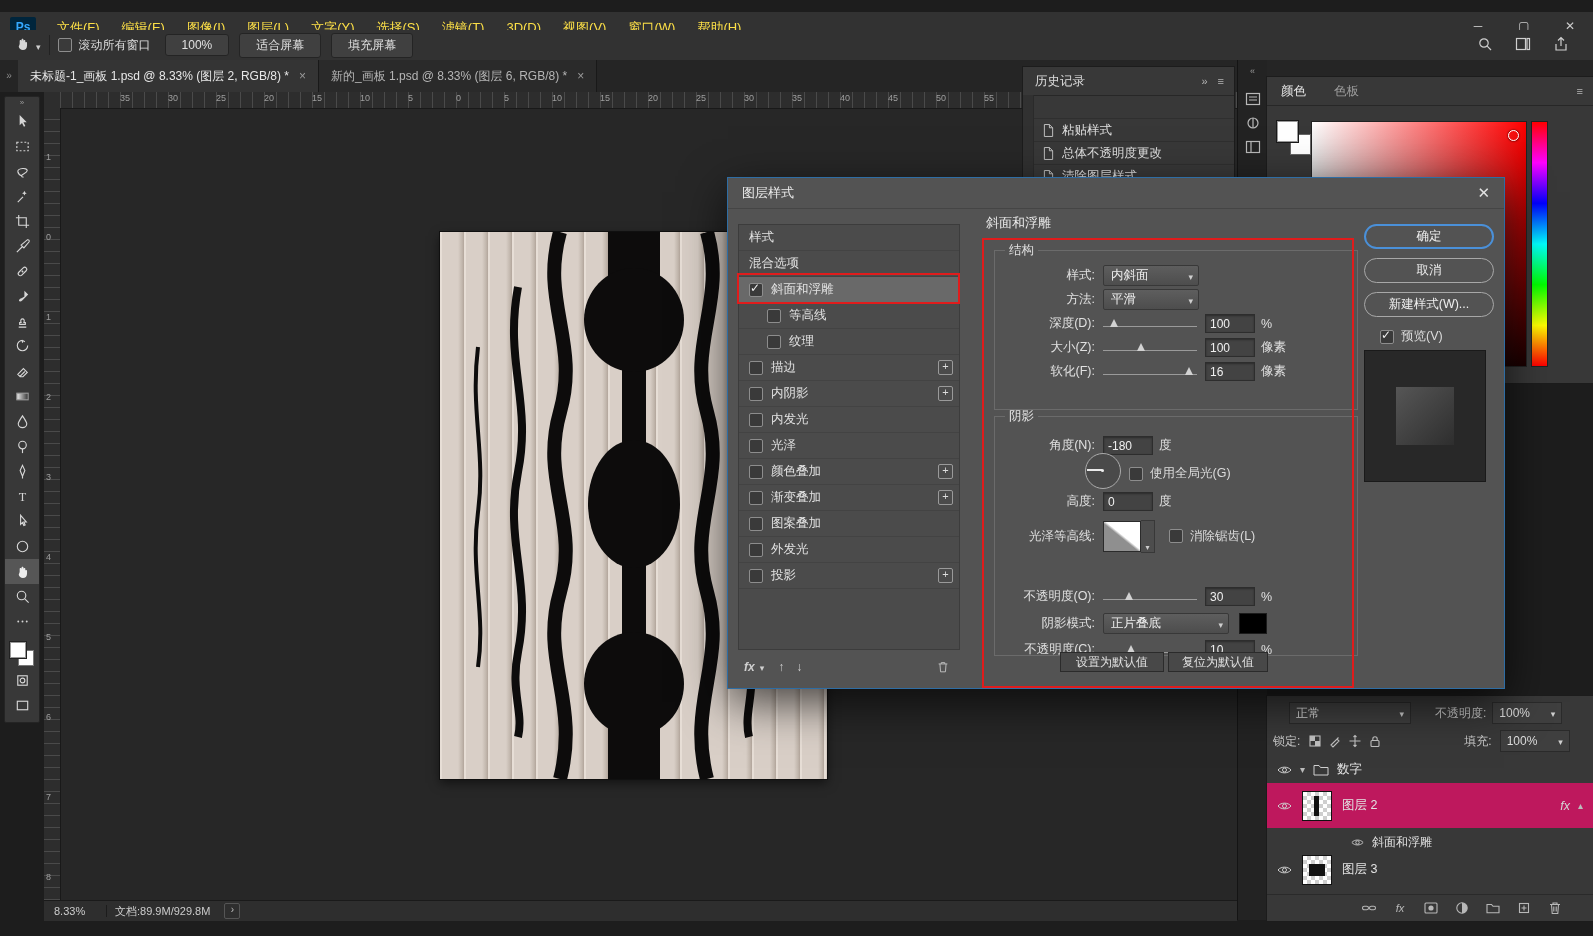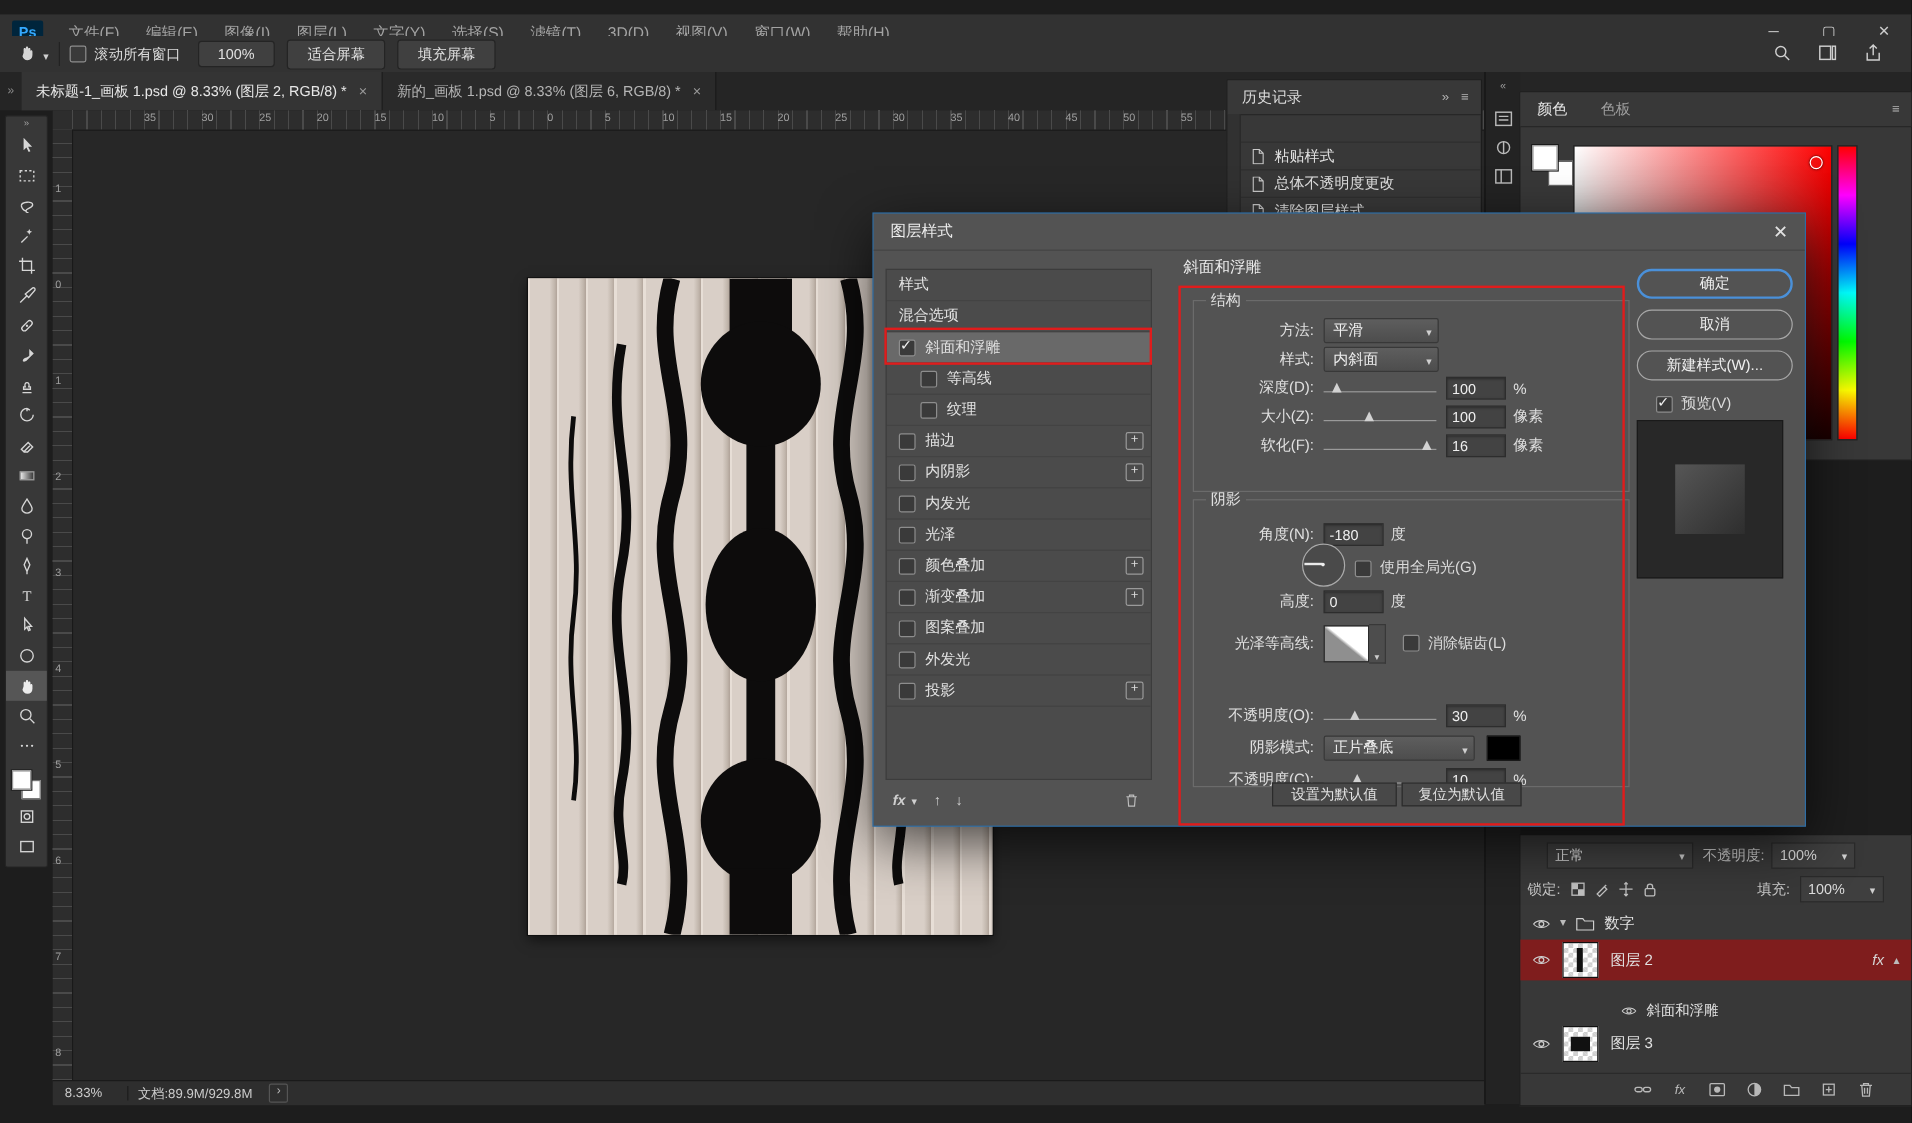--- a/index.html
+++ b/index.html
@@ -3,21 +3,21 @@
 <meta charset="utf-8">
 <style>
   html,body{margin:0;padding:0;background:#101010}
   body{font-family:"Liberation Sans","DejaVu Sans",sans-serif;color:#dcdcdc;font-size:13px}
   .app{position:relative;width:1593px;height:936px;background:#1d1d1d;overflow:hidden}
   i{font-style:normal}
 
   
   .menubar{position:absolute;left:0;top:12px;width:1593px;height:30px;background:#323232;border-bottom:1px solid #121212;display:flex;align-items:center}
   .ps-logo{width:26px;height:20px;margin:0 10px;background:#00253c;color:#34a9ff;font-weight:bold;font-size:12px;display:flex;align-items:center;justify-content:center;border-radius:2px}
-  .menu-item{padding:4px 11px;line-height:29px;font-size:13px;color:#a3a3a3;cursor:default}
+  .menu-item{padding:4px 11px;line-height:29px;font-size:13px;color:#fde047;cursor:default}
   .win-controls{margin-left:auto;display:flex;height:30px}
   .win-btn{width:46px;text-align:center;line-height:28px;color:#cccccc;font-size:12px}
 
   
   .optbar{position:absolute;left:0;top:30px;width:1593px;height:30px;background:#323232;border-bottom:1px solid #121212;display:flex;align-items:center}
   .opt-sep{width:1px;height:20px;background:#222;margin:0 8px}
   .opt-btn{background:#404040;border:1px solid #242424;border-radius:3px;padding:3px 16px;font-size:12px;color:#e0e0e0;margin-right:10px}
   .cb{width:12px;height:12px;border:1px solid #8d8d8d;border-radius:2px;background:#3a3a3a;display:inline-block;position:relative;flex:none}
   .cb.on::after{content:"✓";position:absolute;left:0px;top:-3px;font-size:12px;color:#f2f2f2}
   .caret::after{content:"▾";font-size:9px;color:#cfcfcf;margin-left:5px}
@@ -462,21 +462,21 @@
     </div>
     <div class="huebar"></div>
   </div>
 
   <div class="panel" style="left:1266px;top:695px;width:326px;height:225px">
     <div style="position:absolute;left:22px;top:6px;display:flex;align-items:center">
       <span class="lp-dd" style="width:108px">
           <i>正常</i>
           <i class="caret"></i>
         </span>
-      <span style="margin-left:8px;font-size:12px;color:#c9c9c9">不透明度:</span>
+      <span style="margin-left:24px;font-size:12px;color:#c9c9c9">不透明度:</span>
       <span class="lp-dd" style="width:56px;margin-left:6px">
           <i>100%</i>
           <i class="caret"></i>
         </span>
     </div>
     <div style="position:absolute;left:6px;top:34px;display:flex;align-items:center" class="lockicons">
       <span style="font-size:12px;color:#c9c9c9;margin-right:8px">锁定:</span>
       <svg width="14" height="14" viewBox="0 0 14 14">
           <path d="M2,2 H7 V7 H2 Z M7,7 H12 V12 H7 Z" fill="#c0c0c0" stroke="none"></path>
           <rect x="2" y="2" width="10" height="10"></rect>
@@ -503,21 +503,21 @@
           <path d="M1,5 C4,1.2 11,1.2 14,5 C11,8.8 4,8.8 1,5 Z"></path>
           <circle cx="7.5" cy="5" r="2"></circle>
         </svg>
       <i style="color:#bbb;font-size:10px;margin-right:8px">▾</i>
       <svg width="16" height="13" viewBox="0 0 16 13" stroke="#cfcfcf" fill="none">
           <path d="M1,2.5 h5 l1.5,2 H15 V12 H1 Z"></path>
         </svg>
       <span style="margin-left:8px">数字</span>
     </div>
 
-    <div class="lp-row" style="position:absolute;left:0;top:87px;width:100%;height:34px;background:#7f1d1d">
+    <div class="lp-row" style="position:absolute;left:0;top:87px;width:100%;height:45px;background:#be185d">
       <svg style="margin:0 10px 0 10px" width="15" height="10" viewBox="0 0 15 10" stroke="#cfcfcf" fill="none">
           <path d="M1,5 C4,1.2 11,1.2 14,5 C11,8.8 4,8.8 1,5 Z"></path>
           <circle cx="7.5" cy="5" r="2"></circle>
         </svg>
       <span class="thumb">
           <i style="left:11px;top:4px;width:5px;height:20px"></i>
         </span>
       <span style="margin-left:10px">图层 2</span>
       <span style="margin-left:auto;margin-right:8px;font-style:italic;color:#d5d5d5">fx</span>
       <i style="color:#bbb;font-size:10px;margin-right:10px">▴</i>
@@ -646,30 +646,30 @@
       <svg style="margin-left:auto;margin-right:8px" width="14" height="14" viewBox="0 0 16 16" stroke="#bdbdbd" fill="none" stroke-width="1.1">
           <path d="M3,4.5 H13 M6,4.5 V3 H10 V4.5 M4.5,4.5 L5.2,13.5 H10.8 L11.5,4.5"></path>
         </svg>
     </div>
 
     <div style="position:absolute;left:258px;top:36px;font-size:13px;color:#ececec">斜面和浮雕</div>
 
     <fieldset class="grp" style="left:266px;top:64px;width:346px;height:158px">
       <legend>结构</legend>
       <div class="frow">
+        <span class="lab">样式:</span>
+        <span class="dd" style="width:82px">
+            <i>内斜面</i>
+            <i class="caret"></i>
+          </span>
+      </div>
+      <div class="frow">
         <span class="lab">方法:</span>
         <span class="dd" style="width:82px">
             <i>平滑</i>
-            <i class="caret"></i>
-          </span>
-      </div>
-      <div class="frow">
-        <span class="lab">样式:</span>
-        <span class="dd" style="width:82px">
-            <i>内斜面</i>
             <i class="caret"></i>
           </span>
       </div>
       <div class="frow">
         <span class="lab">深度(D):</span>
         <span class="sl" style="width:94px">
             <i class="th" style="left:12%"></i>
           </span>
         <span class="num">100</span>
         <span class="unit">%</span>

